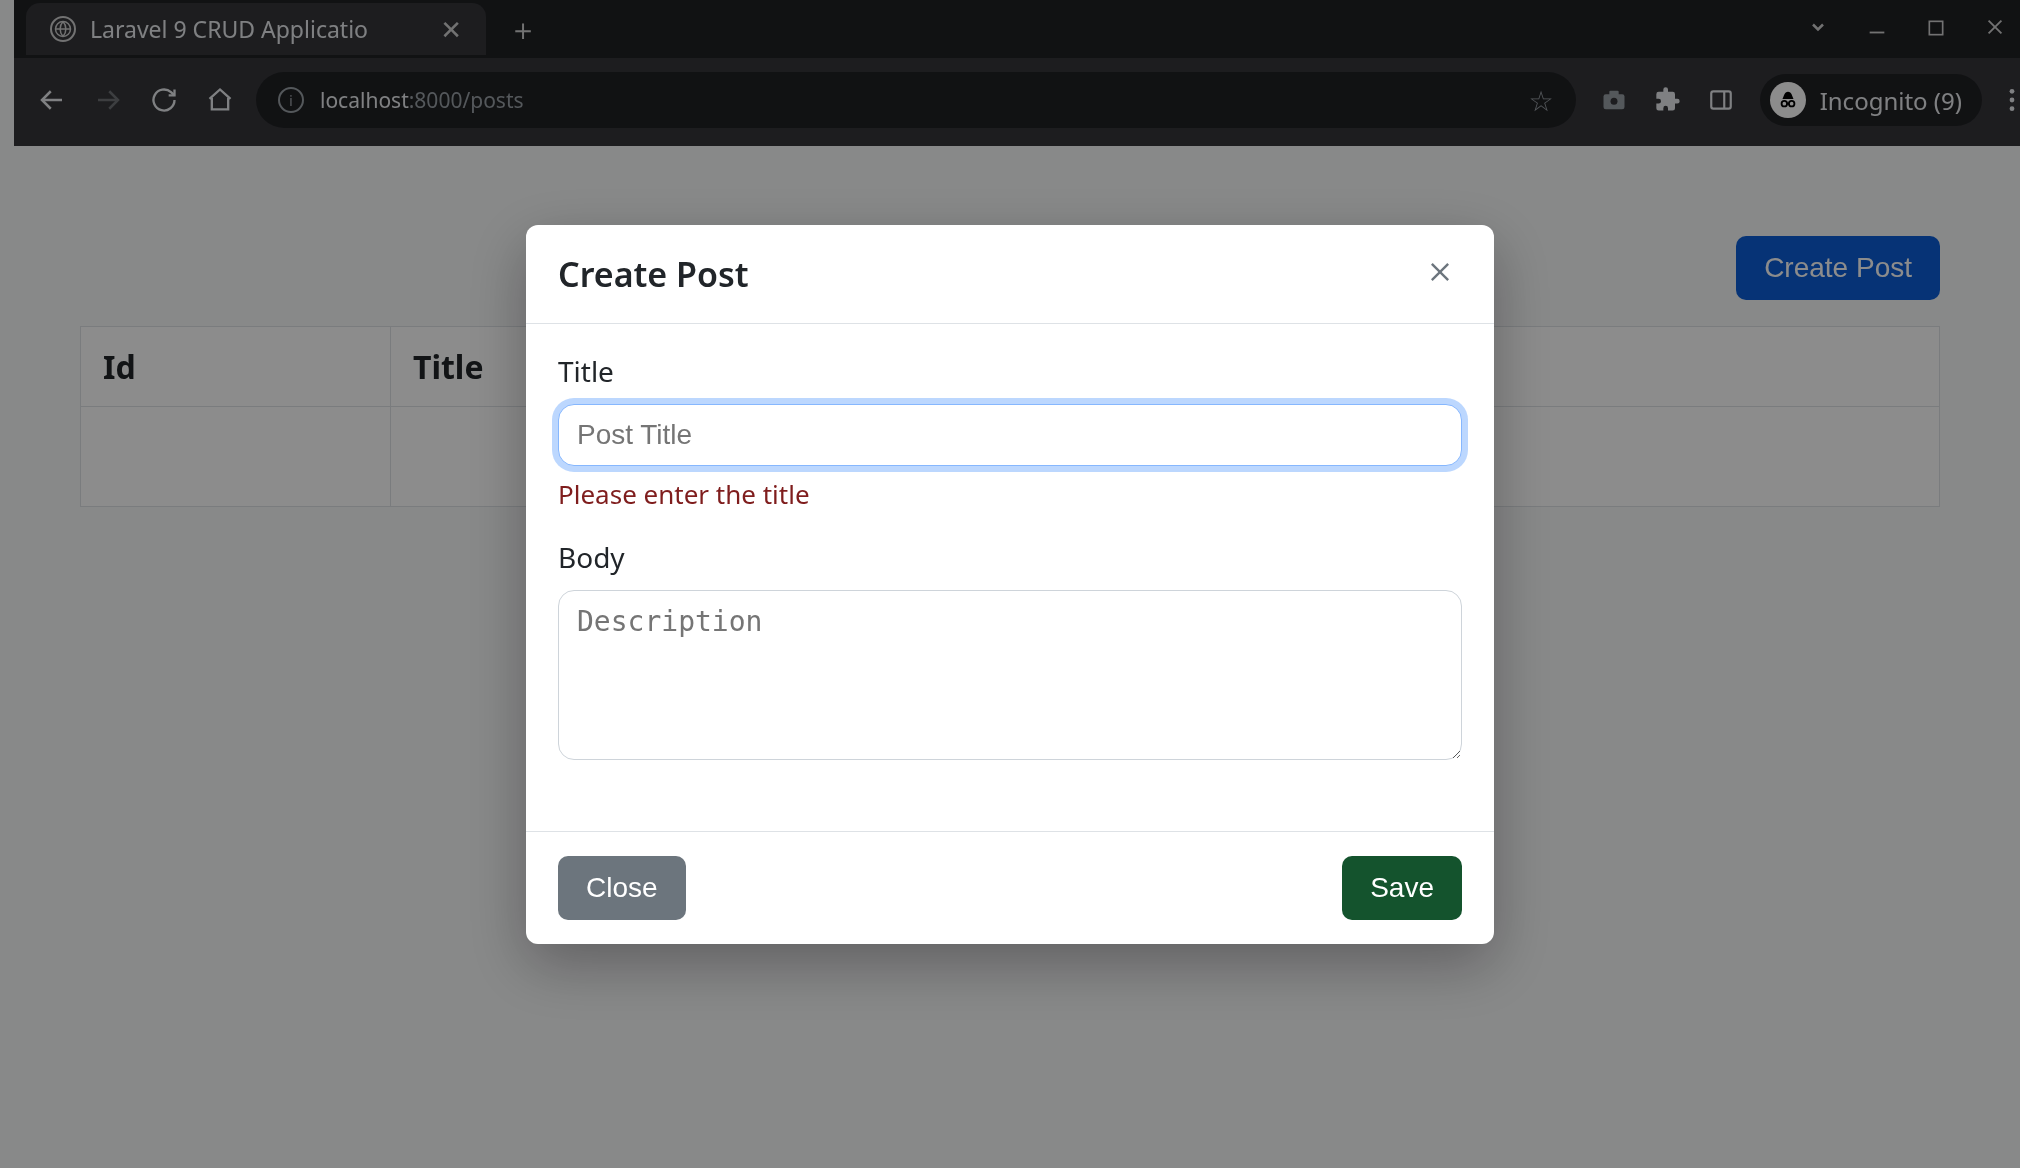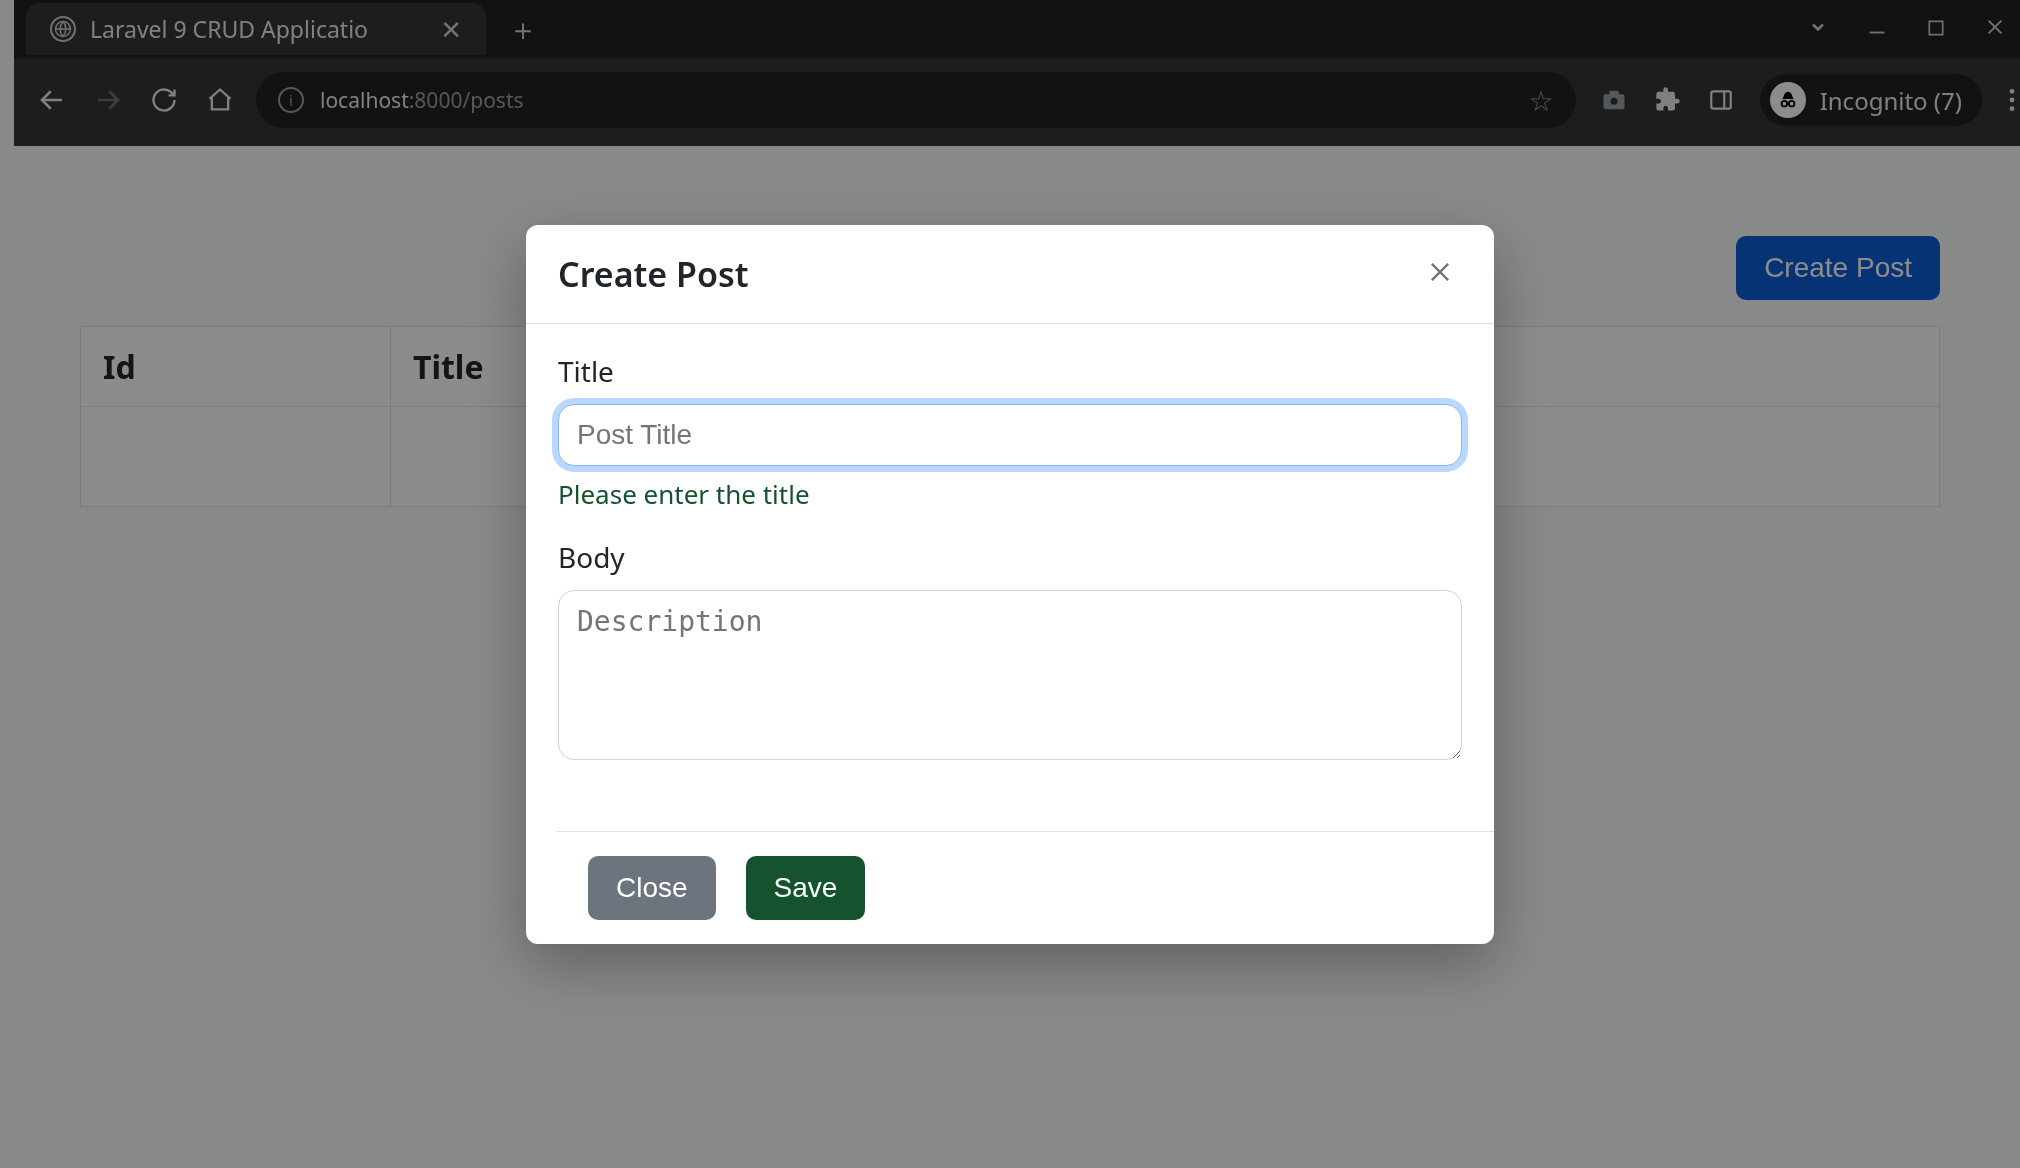--- a/index.html
+++ b/index.html
@@ -217,28 +217,28 @@
   .form-control.focus {
     outline: none;
     border-color:#86b7fe;
     box-shadow: 0 0 0 6px rgba(13,110,253,.28);
   }
   textarea.form-control {
     height: 170px;
     resize: both;
   }
   .error-text {
-    color:#14532d;
+    color:#7f1d1d;
     font-size: 26px;
     margin-top: 10px;
   }
   .modal-footer {
     border-top:1px solid #dee2e6;
     padding: 24px 32px;
-    display:flex; justify-content:flex-start; gap:30px;margin-left:30px;
+    display:flex; justify-content:space-between; gap:30px;
   }
 </style>
 </head>
 <body>
 
 <div class="browser-chrome">
   <div class="tab-strip">
     <div class="tab">
       <span class="favicon">
         <svg width="18" height="18" viewBox="0 0 24 24" fill="none" stroke="#cfcfcf" stroke-width="2">
@@ -330,21 +330,21 @@
       </span>
       <div class="incognito-pill">
         <span class="badge">
           <svg width="22" height="22" viewBox="0 0 24 24" fill="#000">
               <path d="M12 3c-2 0-3 1-4 3l-2 5h12l-2-5c-1-2-2-3-4-3z"></path>
               <circle cx="8" cy="16" r="3" fill="none" stroke="#000" stroke-width="2"></circle>
               <circle cx="16" cy="16" r="3" fill="none" stroke="#000" stroke-width="2"></circle>
               <line x1="11" y1="16" x2="13" y2="16" stroke="#000" stroke-width="2"></line>
             </svg>
         </span>
-        <span class="txt">Incognito (7)</span>
+        <span class="txt">Incognito (9)</span>
       </div>
       <span class="ic">
         <svg width="8" height="26" viewBox="0 0 6 24" fill="#e8eaed">
             <circle cx="3" cy="4" r="2.2"></circle>
             <circle cx="3" cy="12" r="2.2"></circle>
             <circle cx="3" cy="20" r="2.2"></circle>
           </svg>
       </span>
     </div>
   </div>

